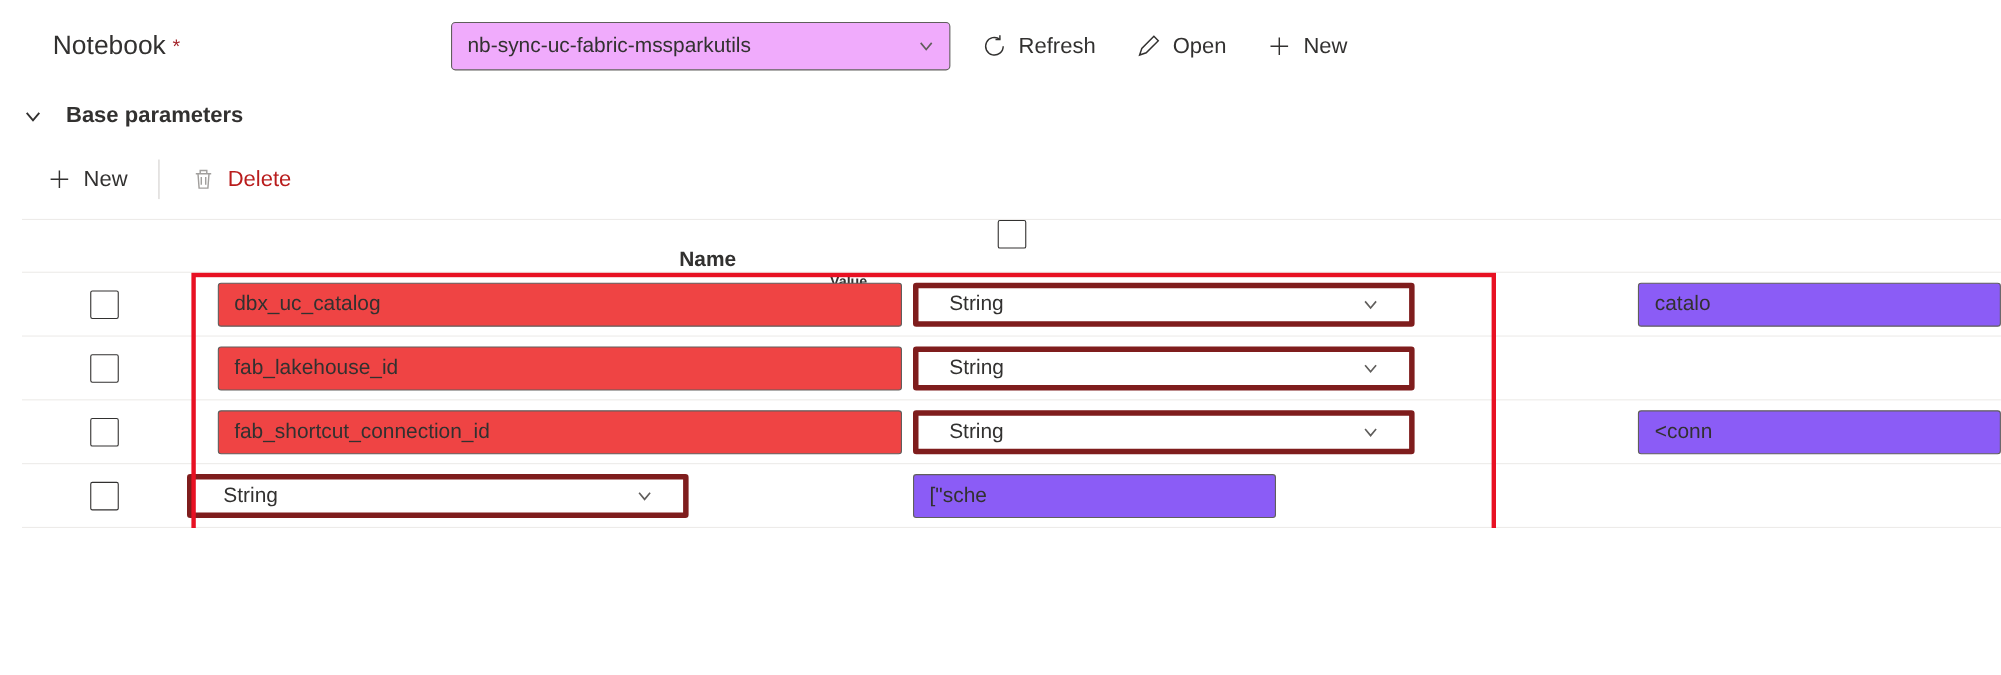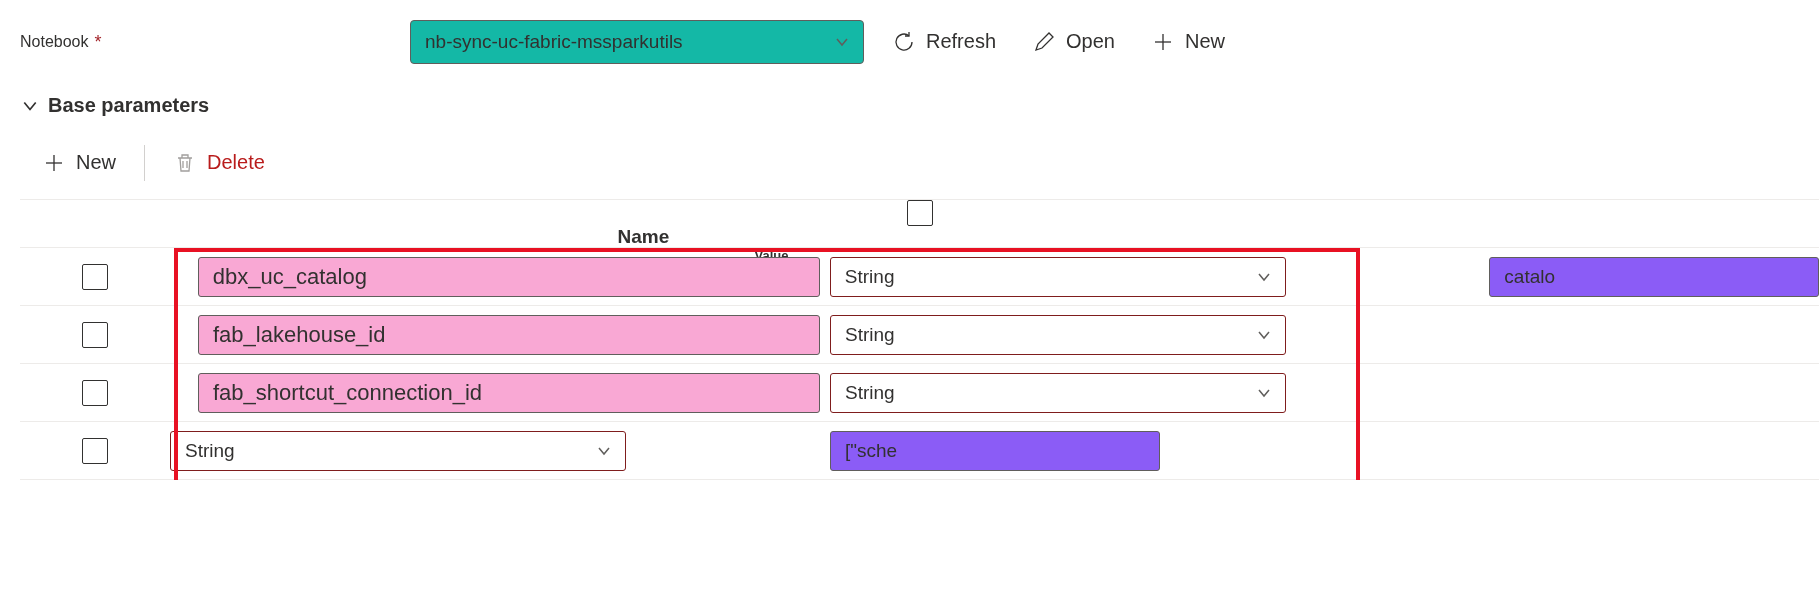--- a/index.html
+++ b/index.html
@@ -20,72 +20,73 @@
       align-items: center;
       gap: 20px;
       margin-bottom: 30px;
     }
     .label-group {
       display: flex;
       align-items: center;
       width: 370px;
     }
     .field-label {
-      font-size: 16px;
-      color: #323130;
+      font-size: 24px;
+      color: #323130;
+      margin-left: 28px;
     }
     .required {
       color: #a4262c;
       margin-left: 6px;
     }
     .dropdown {
       display: flex;
       align-items: center;
       justify-content: space-between;
       border: 1px solid #605e5c;
       border-radius: 4px;
       height: 44px;
       padding: 0 14px;
       width: 454px;
       cursor: pointer;
-      background: #14b8a6;
+      background: #f0abfc;
     }
     .dropdown-text {
       font-size: 19px;
       color: #323130;
     }
     .chevron {
       width: 14px;
       height: 14px;
       stroke: #605e5c;
       stroke-width: 1.5;
       fill: none;
     }
     .action-btn {
       display: inline-flex;
-      align-items: flex-start;
+      align-items: center;
       gap: 10px;
       background: none;
       border: none;
       cursor: pointer;
       font-size: 20px;
       color: #323130;
       padding: 4px 8px;
     }
     .action-btn svg {
       width: 24px;
       height: 24px;
       stroke: #323130;
       stroke-width: 1.3;
       fill: none;
     }
     .section-header {
       display: flex;
       align-items: center;
-      gap: 10px;
+      gap: 22px;
       margin-bottom: 28px;
       cursor: pointer;
       padding-left: 2px;
     }
     .section-header svg {
       width: 16px;
       height: 16px;
       stroke: #323130;
       stroke-width: 1.5;
       fill: none;
@@ -186,34 +187,34 @@
     }
     .cell-value {
       width: 330px;
     }
     .text-input {
       width: 622px;
       height: 40px;
       border: 1px solid #605e5c;
       border-radius: 3px;
       padding: 0 14px;
-      font-size: 22px;
-      color: #323130;
-      background: #f9a8d4;
+      font-size: 19px;
+      color: #323130;
+      background: #ef4444;
       font-family: inherit;
     }
     .type-select {
       display: flex;
       align-items: center;
       justify-content: space-between;
       width: 456px;
       height: 40px;
-      border: 1px solid #7f1d1d;
+      border: 5px solid #7f1d1d;
       border-radius: 3px;
-      padding: 0 14px;
+      padding: 0 28px;
       cursor: pointer;
       background: #fff;
     }
     .type-text {
       font-size: 19px;
     }
     .value-input {
       width: 100%;
       height: 40px;
       border: 1px solid #605e5c;
@@ -344,20 +345,23 @@
         <input class="text-input" value="fab_shortcut_connection_id" style="">
       </div>
       <div class="cell-type">
         <div class="type-select">
           <span class="type-text">String</span>
           <svg class="chevron" viewBox="0 0 14 14">
               <polyline points="2,4 7,10 12,4"></polyline>
             </svg>
         </div>
       </div>
+      <div class="cell-value">
+        <input class="value-input" value="&lt;conn" style="">
+      </div>
     </div>
 
     <div class="trow">
       <div class="col-check">
         <div class="checkbox"></div>
       </div>
       <div class="cell-type">
         <div class="type-select">
           <span class="type-text">String</span>
           <svg class="chevron" viewBox="0 0 14 14">

